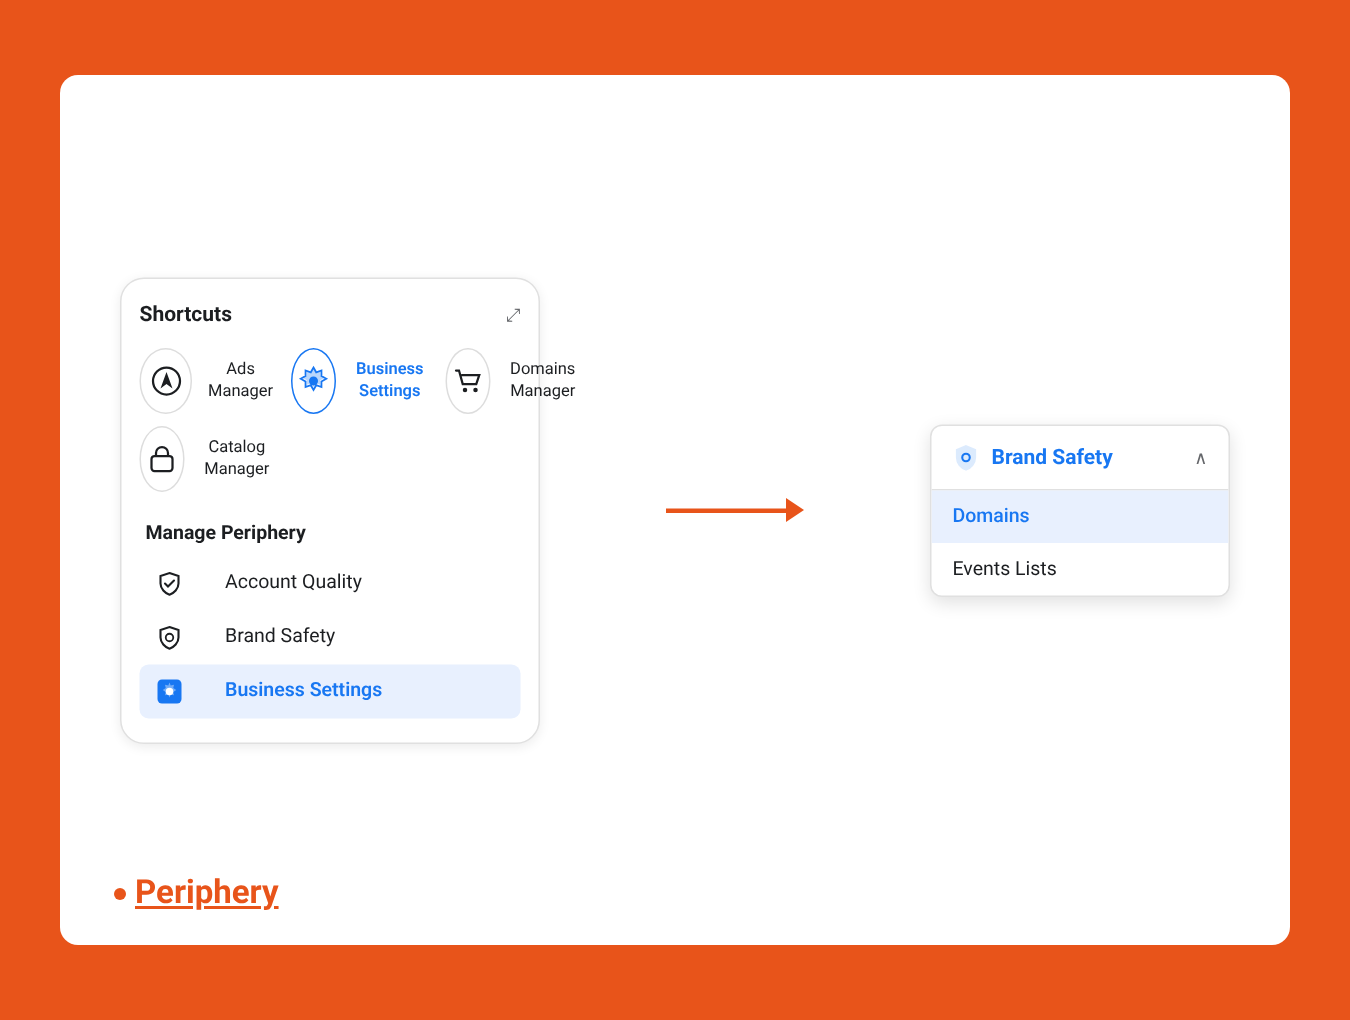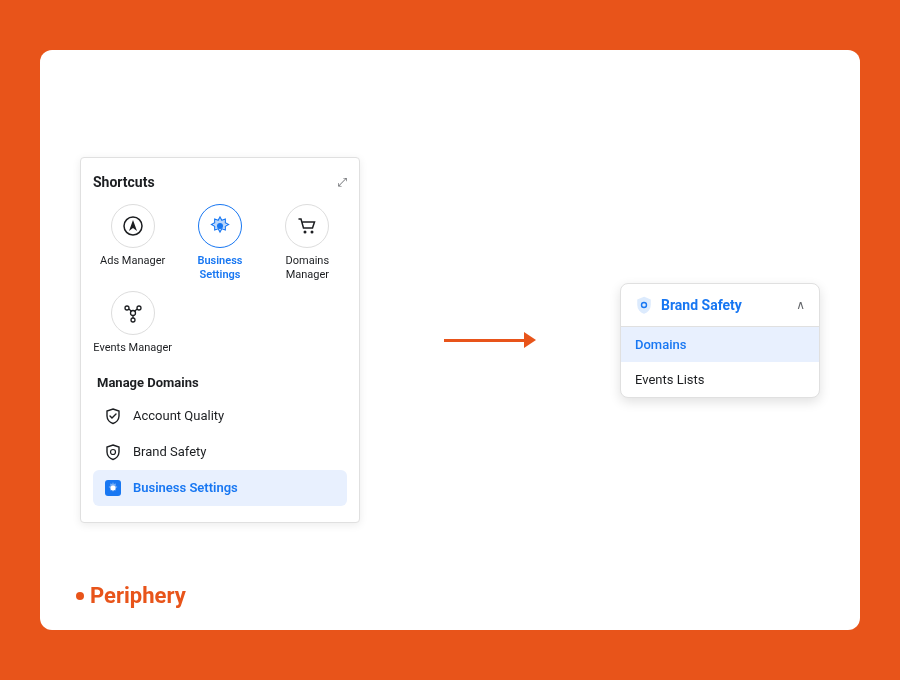--- a/index.html
+++ b/index.html
@@ -28,36 +28,37 @@
     .brand-name {
       position: absolute;
       bottom: 22px;
       left: 36px;
       font-size: 22px;
       font-weight: 700;
       color: #E8541A;
       display: flex;
       align-items: center;
       gap: 4px;
+      text-decoration: underline;
     }
     .brand-dot {
       width: 8px;
       height: 8px;
       background: #E8541A;
       border-radius: 50%;
       display: inline-block;
       margin-right: 2px;
     }
 
     
     .shortcuts-panel {
       width: 280px;
       background: #fff;
       border: 1px solid #e0e0e0;
-      border-radius: 4px;
+      border-radius: 16px;
       padding: 16px 12px;
       box-shadow: 0 2px 8px rgba(0,0,0,0.08);
       position: relative;
       flex-shrink: 0;
     }
     .panel-header {
       display: flex;
       justify-content: space-between;
       align-items: center;
       margin-bottom: 14px;
@@ -75,21 +76,21 @@
 
     
     .shortcuts-grid {
       display: grid;
       grid-template-columns: repeat(3, 1fr);
       gap: 8px;
       margin-bottom: 20px;
     }
     .shortcut-item {
       display: flex;
-      flex-direction: column;
+      flex-direction: row;
       align-items: center;
       gap: 6px;
       cursor: pointer;
     }
     .shortcut-icon-wrap {
       width: 44px;
       height: 44px;
       border-radius: 50%;
       border: 1.5px solid #ddd;
       display: flex;
@@ -115,21 +116,21 @@
     .section-title {
       font-size: 13px;
       font-weight: 700;
       color: #1c1e21;
       margin-bottom: 8px;
       padding-left: 4px;
     }
     .menu-item {
       display: flex;
       align-items: center;
-      gap: 10px;
+      gap: 27px;
       padding: 8px 10px;
       border-radius: 6px;
       cursor: pointer;
       font-size: 13px;
       color: #1c1e21;
     }
     .menu-item.active {
       background: #e8f0fe;
       color: #1877F2;
       font-weight: 600;
@@ -255,38 +256,33 @@
         <div class="shortcut-icon-wrap">
           <svg width="22" height="22" viewBox="0 0 22 22" fill="none">
             <path d="M3 4h2l2.5 9h9l2-6H7" stroke="#1c1e21" stroke-width="1.5" stroke-linecap="round" fill="none"></path>
             <circle cx="9" cy="17" r="1.5" fill="#1c1e21"></circle>
             <circle cx="16" cy="17" r="1.5" fill="#1c1e21"></circle>
           </svg>
         </div>
         <span class="shortcut-label">Domains Manager</span>
       </div>
 
-
       <div class="shortcut-item">
         <div class="shortcut-icon-wrap">
           <svg width="22" height="22" viewBox="0 0 22 22" fill="none">
-            <circle cx="11" cy="11" r="2.5" stroke="#1c1e21" stroke-width="1.3" fill="none"></circle>
-            <circle cx="5" cy="6" r="2" stroke="#1c1e21" stroke-width="1.3" fill="none"></circle>
-            <circle cx="17" cy="6" r="2" stroke="#1c1e21" stroke-width="1.3" fill="none"></circle>
-            <circle cx="11" cy="18" r="2" stroke="#1c1e21" stroke-width="1.3" fill="none"></circle>
-            <line x1="7" y1="7" x2="9.5" y2="9.5" stroke="#1c1e21" stroke-width="1.2"></line>
-            <line x1="15" y1="7" x2="12.5" y2="9.5" stroke="#1c1e21" stroke-width="1.2"></line>
-            <line x1="11" y1="13.5" x2="11" y2="16" stroke="#1c1e21" stroke-width="1.2"></line>
+            <path d="M7 9V7a4 4 0 0 1 8 0v2" stroke="#1c1e21" stroke-width="1.5" fill="none"></path>
+            <rect x="4" y="9" width="14" height="10" rx="2" stroke="#1c1e21" stroke-width="1.5" fill="none"></rect>
           </svg>
         </div>
-        <span class="shortcut-label">Events Manager</span>
-      </div>
-    </div>
-
-    <div class="section-title">Manage Domains</div>
+        <span class="shortcut-label">Catalog Manager</span>
+      </div>
+
+    </div>
+
+    <div class="section-title">Manage Periphery</div>
 
     <div class="menu-item">
       <div class="menu-icon">
         <svg width="18" height="18" viewBox="0 0 18 18" fill="none">
           <path d="M9 2 L15 4 L15 9 C15 12.5 12 15.5 9 16.5 C6 15.5 3 12.5 3 9 L3 4 Z" stroke="#1c1e21" stroke-width="1.4" fill="none"></path>
           <path d="M6 9 L8 11 L12 7" stroke="#1c1e21" stroke-width="1.4" stroke-linecap="round"></path>
         </svg>
       </div>
       <span>Account Quality</span>
     </div>

